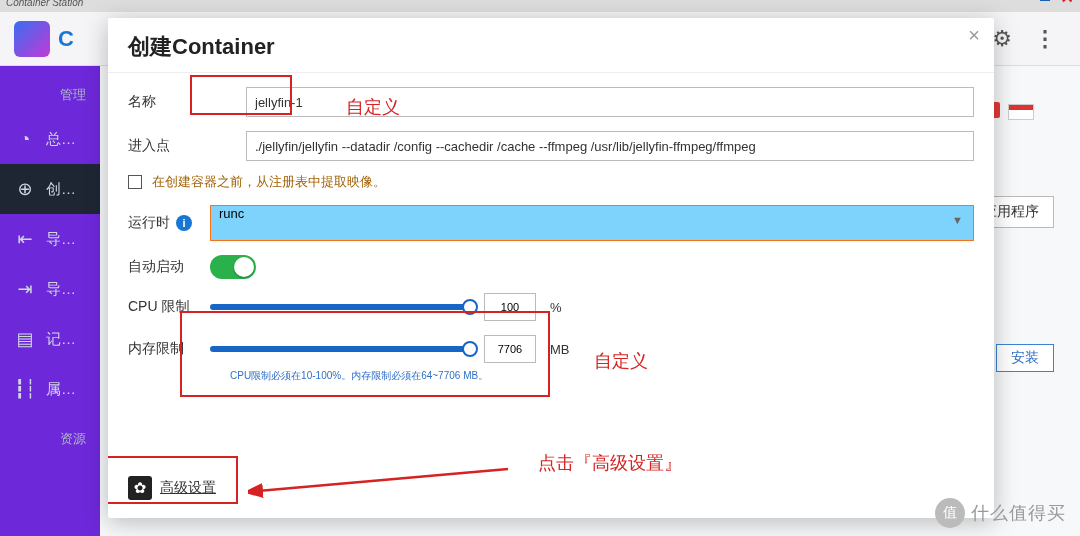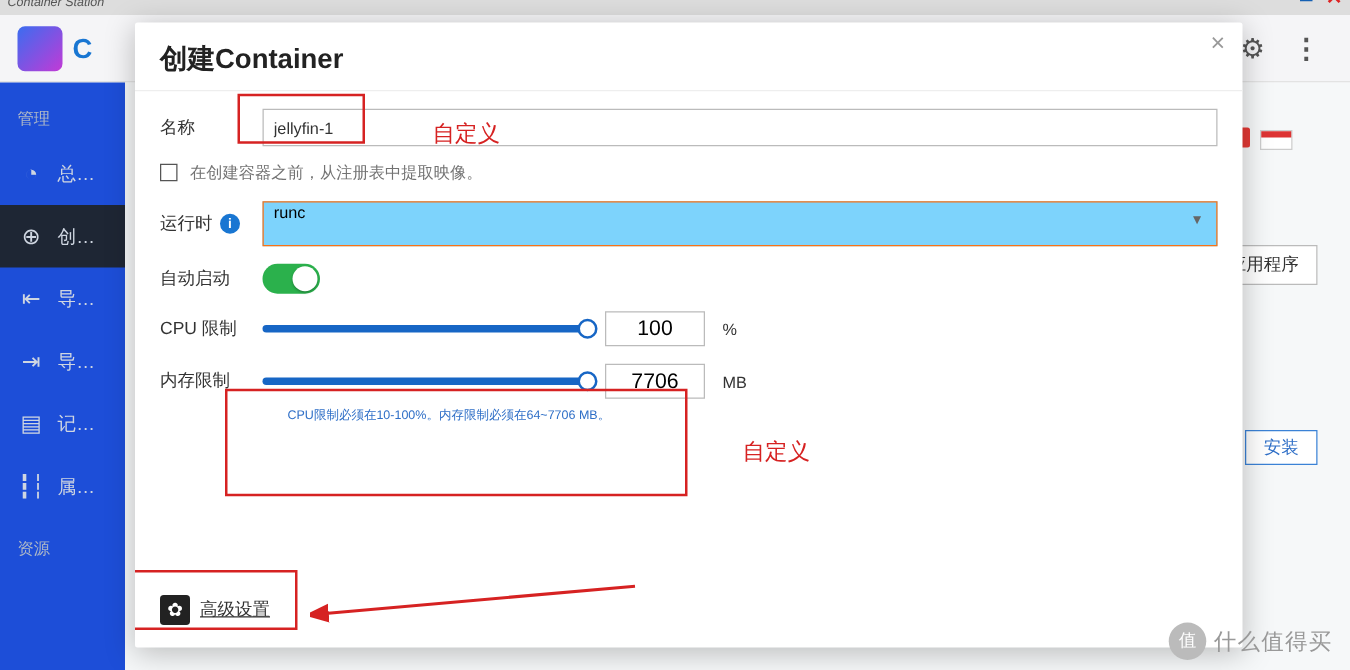--- a/index.html
+++ b/index.html
@@ -14,21 +14,21 @@
 
   
   .bg-header { position: absolute; top: 12px; left: 0; right: 0; height: 54px; display: flex; align-items: center; background: #f5f5f7; border-bottom: 1px solid #ddd; }
   .bg-logo { width: 36px; height: 36px; margin-left: 14px; border-radius: 6px; background: linear-gradient(135deg,#3a6df0,#c23ad6); }
   .bg-title { font-size: 22px; font-weight: bold; color: #1976d2; margin-left: 8px; }
   .bg-header-right { margin-left: auto; display: flex; align-items: center; gap: 22px; padding-right: 24px; color: #555; }
   .bg-header-right .gear { font-size: 22px; }
   .bg-header-right .dots { font-size: 22px; font-weight: bold; }
 
   
-  .sidebar { position: absolute; top: 66px; left: 0; bottom: 0; width: 100px; background: #1d4ed8; color: #cfd6e1; padding-top: 10px; }
+  .sidebar { position: absolute; top: 66px; left: 0; bottom: 0; width: 100px; background: #6d28d9; color: #cfd6e1; padding-top: 10px; text-align: right; }
   .sidebar .cat { font-size: 13px; padding: 10px 14px; color: #aeb8c7; }
   .sb-item { display: flex; align-items: center; gap: 10px; padding: 14px 14px; font-size: 15px; color: #cfd6e1; }
   .sb-item.active { background: #1e2634; }
   .sb-ico { width: 22px; height: 22px; display: inline-flex; align-items: center; justify-content: center; color: #cfd6e1; font-size: 18px; }
 
   
   .bg-panel { position: absolute; top: 66px; left: 100px; right: 0; bottom: 0; background: #f6f8f9; }
   .bg-mail { position: absolute; top: 36px; right: 80px; width: 22px; height: 16px; background: #e53935; border-radius: 2px; }
   .bg-cal { position: absolute; top: 38px; right: 46px; width: 26px; height: 16px; background: #fff; border: 1px solid #ccc; }
   .bg-cal::before { content:""; position:absolute; top:0; left:0; right:0; height:5px; background:#d33; }
@@ -41,37 +41,37 @@
   .wm-text { color: #999; font-size: 18px; letter-spacing: 1px; text-align: right; }
 
   
   .modal { position: absolute; top: 18px; left: 108px; width: 886px; height: 500px; background: #fff; box-shadow: 0 4px 24px rgba(0,0,0,.25); border-radius: 2px; overflow: hidden; }
   .modal-close { position: absolute; top: 6px; right: 14px; color: #999; font-size: 20px; cursor: pointer; }
   .modal-title { font-size: 22px; font-weight: 700; color: #222; padding: 14px 20px 10px; }
   .modal-body { padding: 0 20px 8px 20px; height: calc(100% - 54px); overflow: hidden; border-top: 1px solid #eee; position: relative; }
 
   .form-row { display: flex; align-items: center; margin-top: 14px; gap: 14px; }
   .form-label { width: 68px; font-size: 14px; color: #333; display: flex; align-items: center; gap: 6px; }
-  .form-input { flex: 1; height: 30px; border: 1px solid #bbb; padding: 0 8px; font-size: 13px; color: #333; background: #fff; }
+  .form-input { flex: 1; height: 30px; border: 1px solid #bbb; padding: 0 8px; font-size: 13px; color: #333; background: #fff; margin-left: 36px; }
   .form-select { flex: 1; height: 36px; border: 1px solid #f97316; background: #7dd3fc; padding: 0 8px; font-size: 13px; position: relative; }
   .form-select .caret { position: absolute; right: 10px; top: 8px; color: #666; font-size: 11px; }
 
-  .checkbox-row { display: flex; align-items: center; margin-top: 12px; gap: 10px; font-size: 13px; color: #737373; }
+  .checkbox-row { display: flex; align-items: center; margin-top: 12px; gap: 10px; font-size: 13px; color: #a16207; }
   .checkbox-box { width: 14px; height: 14px; border: 1.5px solid #555; }
 
   .info-ico { width: 16px; height: 16px; border-radius: 50%; background: #1976d2; color: #fff; font-size: 11px; display: inline-flex; align-items: center; justify-content: center; font-weight: bold; }
 
   .toggle { position: relative; width: 46px; height: 24px; border-radius: 12px; background: #2bb14c; }
   .toggle .knob { position: absolute; width: 20px; height: 20px; border-radius: 50%; background: #fff; top: 2px; right: 2px; box-shadow: 0 1px 2px rgba(0,0,0,.3); }
 
   .slider-row { display: flex; align-items: center; margin-top: 14px; gap: 14px; }
   .slider-track-wrap { width: 260px; height: 24px; display: flex; align-items: center; }
   .slider-track { position: relative; width: 100%; height: 6px; background: #1766c5; border-radius: 3px; }
   .slider-thumb { position: absolute; top: -5px; width: 16px; height: 16px; border-radius: 50%; background: #fff; border: 2px solid #1766c5; right: -8px; }
-  .slider-val { width: 80px; height: 28px; border: 1px solid #bbb; text-align: center; font-size: 17px; display:flex; align-items:center; justify-content:center; }
+  .slider-val { width: 52px; height: 28px; border: 1px solid #bbb; text-align: center; font-size: 11px; display:flex; align-items:center; justify-content:center; }
   .slider-unit { font-size: 13px; color: #333; }
 
   .limit-hint { margin-left: 102px; margin-top: 6px; font-size: 10px; color: #2f6fc7; }
 
   .adv-link { position: absolute; left: 20px; bottom: 18px; display: flex; align-items: center; gap: 8px; font-size: 14px; color: #333; }
   .adv-ico { width: 24px; height: 24px; background: #222; color: #fff; display: flex; align-items: center; justify-content: center; font-size: 15px; border-radius: 3px; }
   .adv-text { text-decoration: underline; position: relative; }
 
   
   .ann-box { position: absolute; border: 2px solid #d62222; pointer-events: none; }
@@ -139,20 +139,24 @@
   <div class="modal-title">创建Container</div>
 
   <div class="modal-body">
 
     <div class="form-row">
       <div class="form-label">名称</div>
       <input class="form-input" value="jellyfin-1" style="">
     </div>
 
 
+    <div class="form-row">
+      <div class="form-label">进入点</div>
+      <input class="form-input" value="./jellyfin/jellyfin --datadir /config --cachedir /cache --ffmpeg /usr/lib/jellyfin-ffmpeg/ffmpeg" style="">
+    </div>
 
     <div class="checkbox-row">
       <div class="checkbox-box"></div>
       <span>在创建容器之前，从注册表中提取映像。</span>
     </div>
 
     <div class="form-row">
       <div class="form-label">
         <span>运行时</span>
         <span class="info-ico">i</span>
@@ -198,20 +202,21 @@
       <div class="adv-ico">✿</div>
       <span class="adv-text">高级设置</span>
     </div>
 
     <div class="ann-box" style="left:82px; top:2px;  width:102px; height:40px"></div>
     <div class="ann-box" style="left:72px; top:238px; width:370px; height:86px"></div>
     <div class="ann-box" style="left:-2px; top:383px; width:132px; height:48px"></div>
 
     <div class="ann-text" style="left:238px; top:22px">自定义</div>
     <div class="ann-text" style="left:486px; top:276px">自定义</div>
+    <div class="ann-text" style="left:430px; top:378px">点击『高级设置』</div>
 
     <svg class="ann-arrow" style="left:140px; top:388px" width="270" height="40">
       <defs>
           <marker id="ah" markerWidth="10" markerHeight="10" refX="2" refY="3" orient="auto">
         <path d="M0,0 L0,6 L8,3 z" fill="#d62222"></path>
           </marker>
         </defs>
       <line x1="260" y1="8" x2="10" y2="30" stroke="#d62222" stroke-width="2.5" marker-end="url(#ah)"></line>
     </svg>
   </div>

